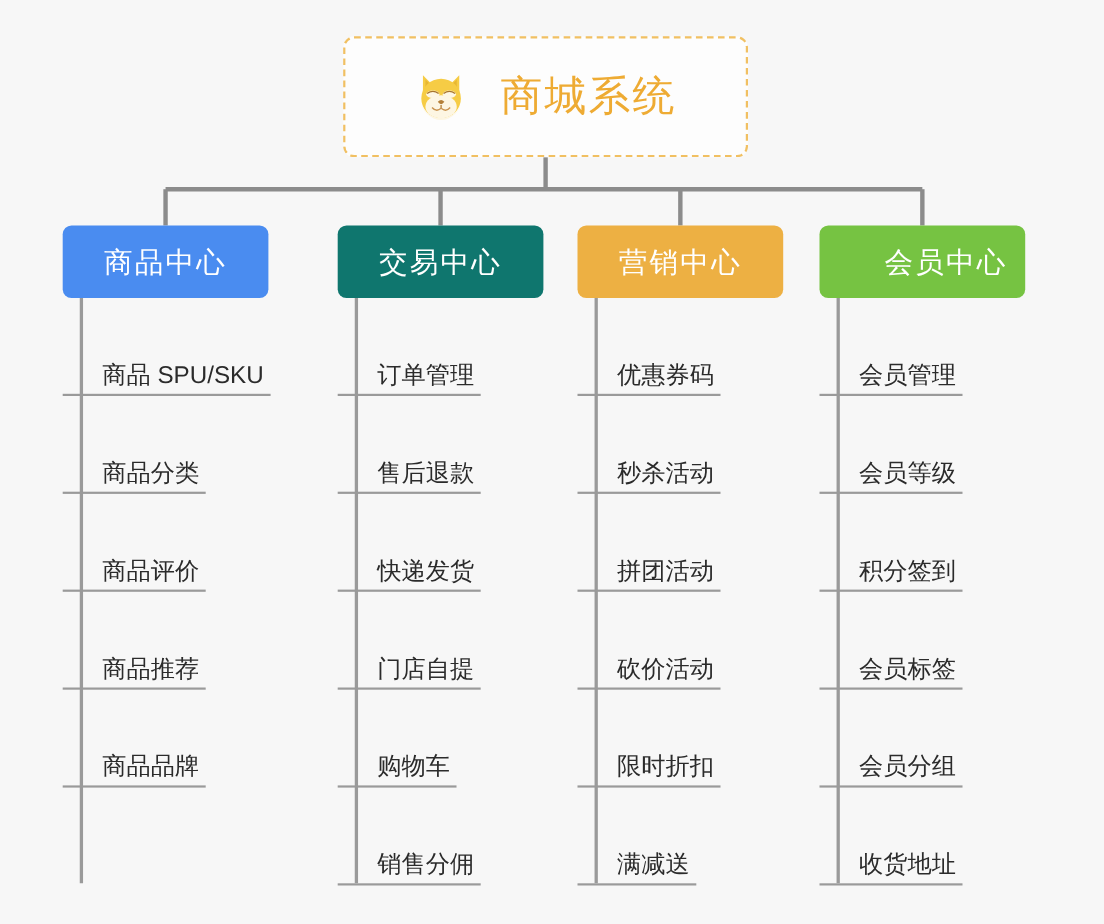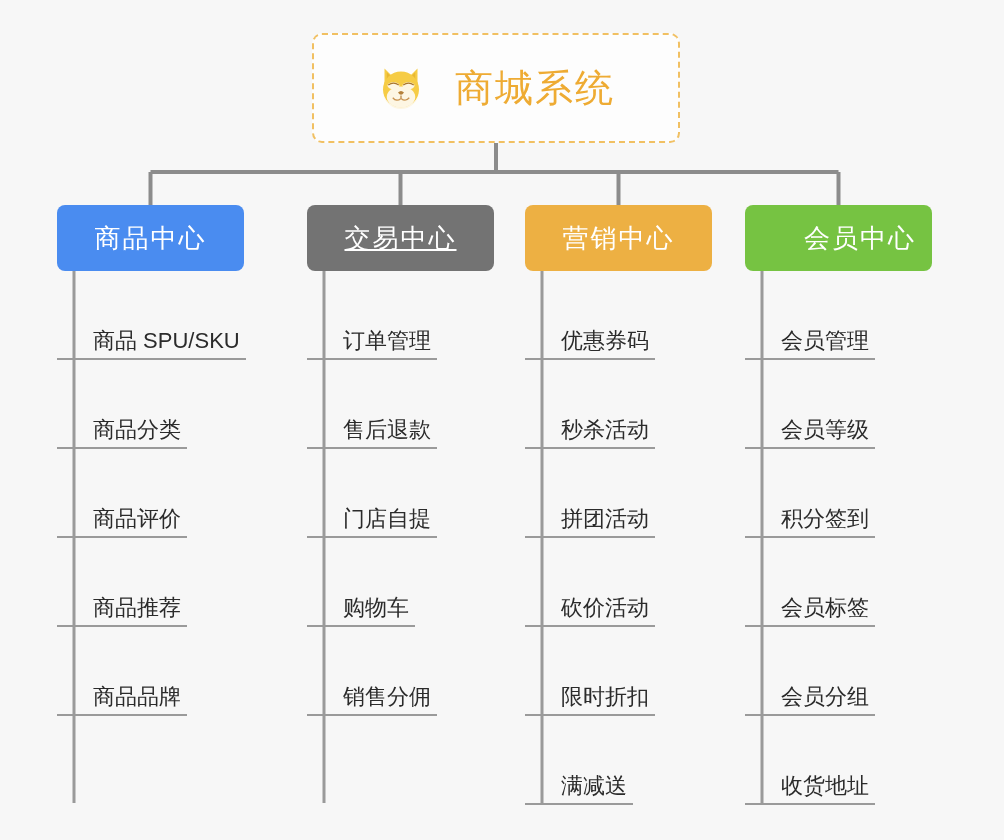--- a/index.html
+++ b/index.html
@@ -152,27 +152,30 @@
         </div>
         <div class="leaf">
           <span class="leaf-label" style="border-bottom-color: rgb(154, 154, 154);">商品推荐</span>
         </div>
         <div class="leaf">
           <span class="leaf-label" style="border-bottom-color: rgb(154, 154, 154);">商品品牌</span>
         </div>
       </div>
     </div>
     <div class="branch" style="left: 307px; width: 187px;">
-      <div class="branch-header" style="background: #737373; width: 187px; text-decoration: underline;">交易中心</div>
+      <div class="branch-header" style="background: #0f766e; width: 187px;">交易中心</div>
       <div class="leaf-list">
         <div class="leaf">
           <span class="leaf-label" style="border-bottom-color: rgb(154, 154, 154);">订单管理</span>
         </div>
         <div class="leaf">
           <span class="leaf-label" style="border-bottom-color: rgb(154, 154, 154);">售后退款</span>
+        </div>
+        <div class="leaf">
+          <span class="leaf-label" style="border-bottom-color: rgb(154, 154, 154);">快递发货</span>
         </div>
         <div class="leaf">
           <span class="leaf-label" style="border-bottom-color: rgb(154, 154, 154);">门店自提</span>
         </div>
         <div class="leaf">
           <span class="leaf-label" style="border-bottom-color: rgb(154, 154, 154);">购物车</span>
         </div>
         <div class="leaf">
           <span class="leaf-label" style="border-bottom-color: rgb(154, 154, 154);">销售分佣</span>
         </div>

